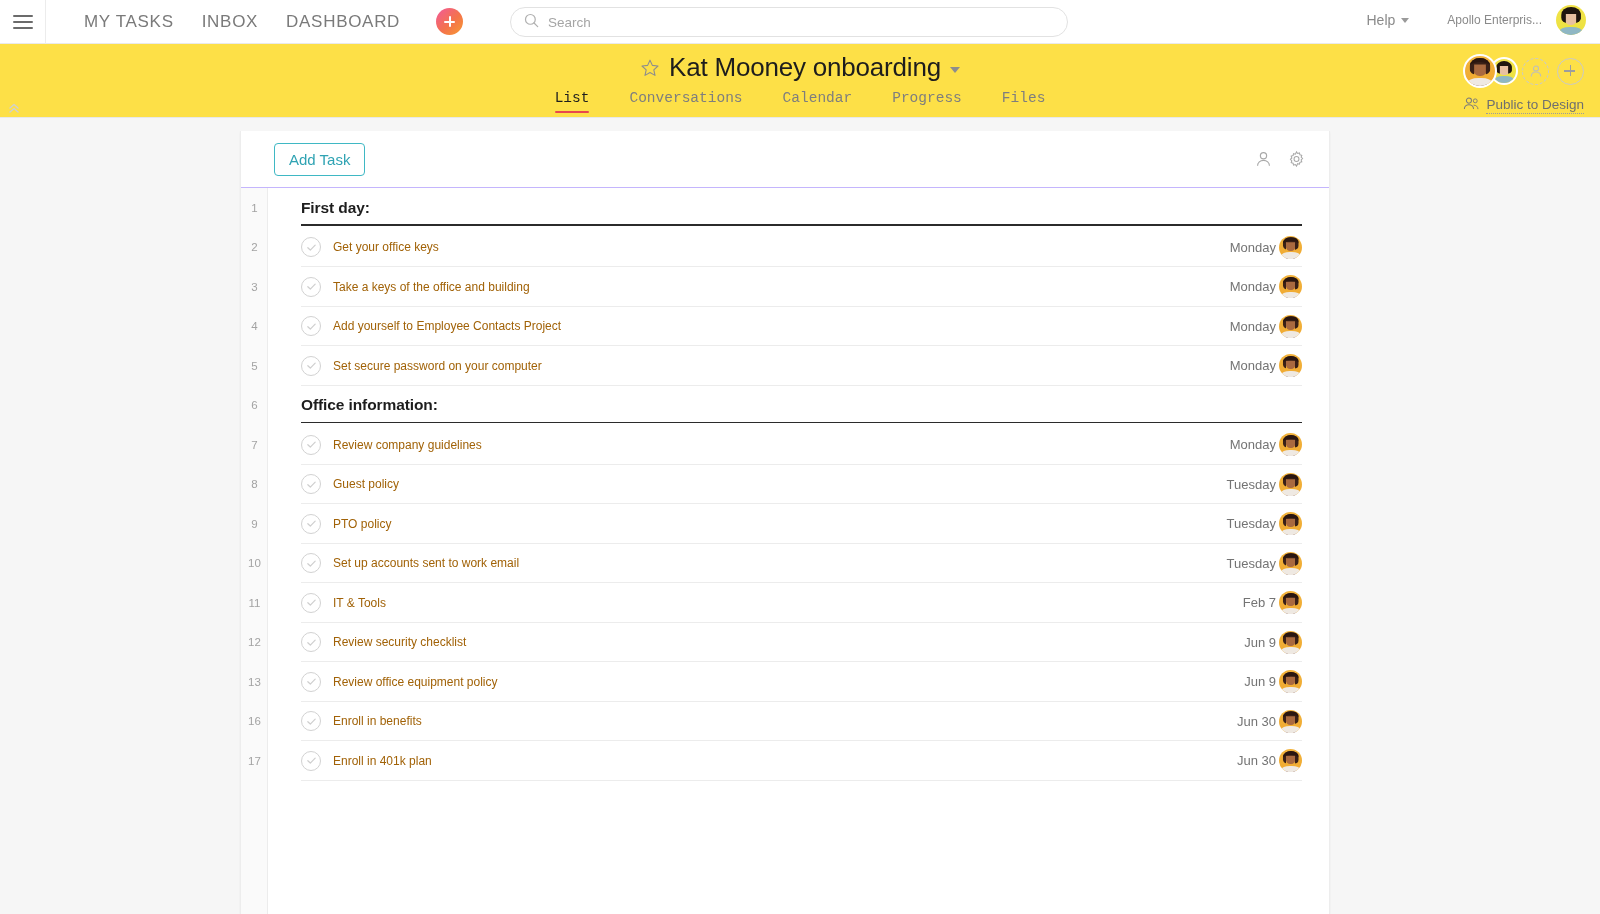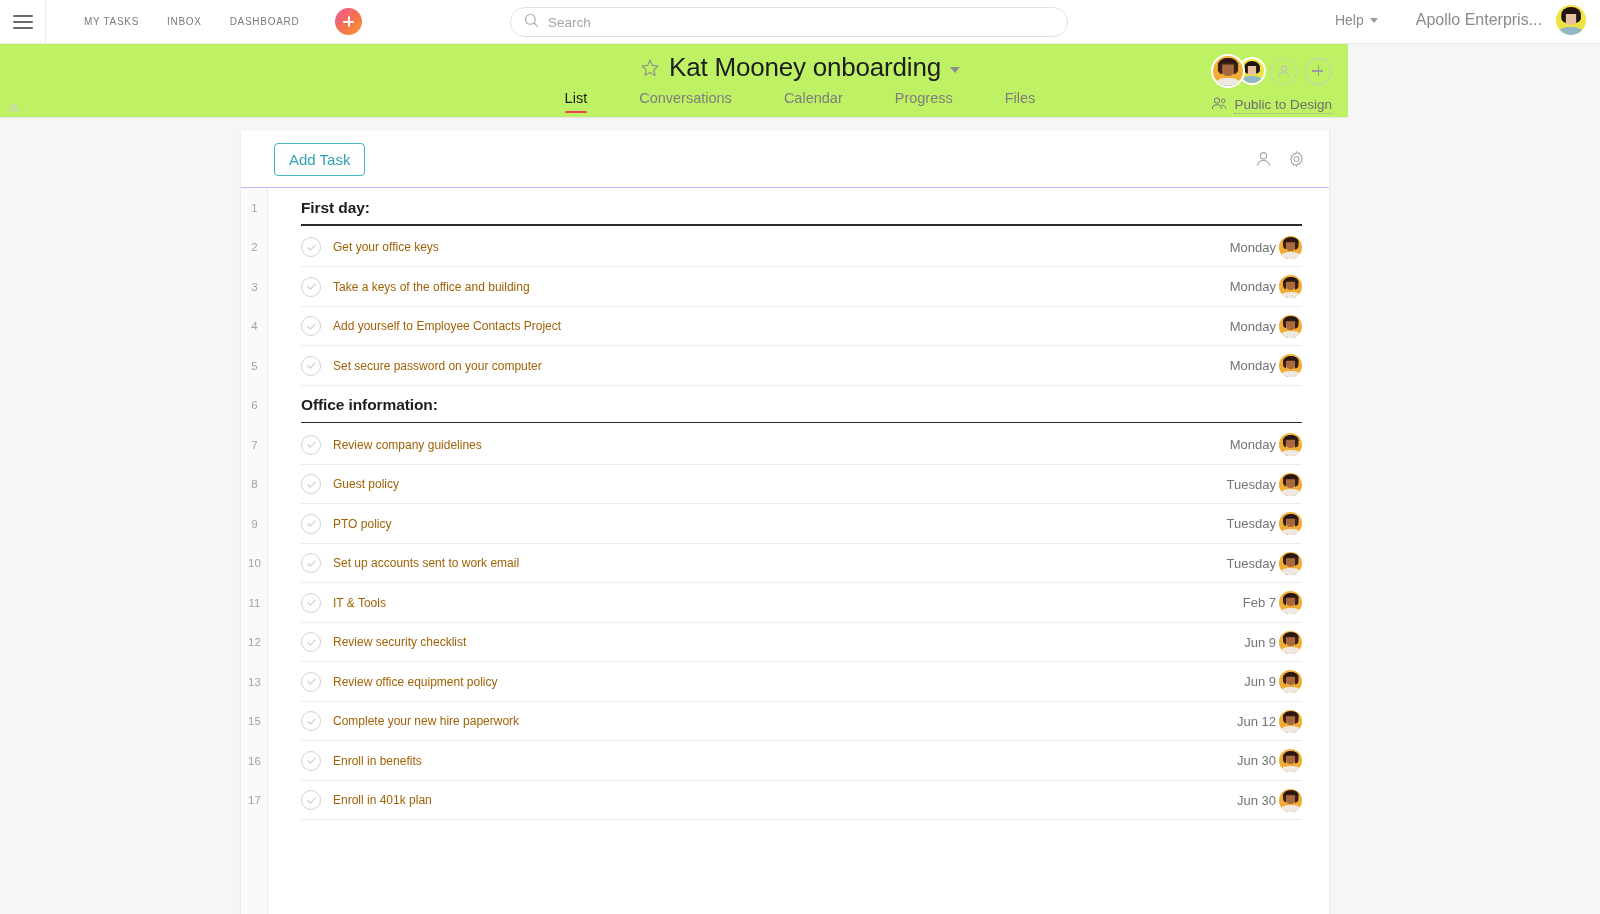--- a/index.html
+++ b/index.html
@@ -21,21 +21,21 @@
   }
   .hamburger {
     width: 46px; height: 44px;
     display: flex; flex-direction: column; align-items: center; justify-content: center;
     gap: 4px; cursor: pointer;
     border-right: 1px solid #ececec;
   }
   .hamburger span { display:block; width: 20px; height: 2px; background: #6b6b6b; border-radius: 1px; }
 
   .nav-link {
-    font-size: 10px; letter-spacing: 0.7px; color: #7a7a7a;
+    font-size: 17px; letter-spacing: 0.7px; color: #7a7a7a;
     text-transform: uppercase; cursor: pointer; padding: 0 14px;
     white-space: nowrap;
   }
   .nav-links { display: flex; align-items: center; margin-left: 24px; }
 
   .plus-btn {
     width: 27px; height: 27px; border-radius: 50%;
     background: linear-gradient(135deg, #f2599b 0%, #f4734c 55%, #f79a30 100%);
     margin-left: 22px; position: relative; cursor: pointer; flex: none;
   }
@@ -60,21 +60,21 @@
   .search-input::placeholder { color: #a5a5a5; }
 
   .topbar-right {
     position: absolute; right: 14px; top: 0; height: 40px;
     display: flex; align-items: center; gap: 0;
   }
   .help-link {
     font-size: 14px; color: #8a8a8a; cursor: pointer;
     display: flex; align-items: center; gap: 6px; margin-right: 38px;
   }
-  .org-name { font-size: 16px; color: #8a8a8a; cursor: pointer; margin-right: 14px; }
+  .org-name { font-size: 12px; color: #8a8a8a; cursor: pointer; margin-right: 14px; }
 
   .caret-down {
     width: 0; height: 0; border-left: 4px solid transparent;
     border-right: 4px solid transparent; border-top: 5px solid #9a9a9a;
   }
 
   
   .av {
     border-radius: 50%; background-size: cover; flex: none;
     position: relative; overflow: hidden;
@@ -104,41 +104,41 @@
   }
   .av-b-body { position:absolute; left:50%; bottom:-6%; width:78%; height:34%;
     transform: translateX(-50%); border-radius: 44% 44% 0 0; background:#8fb7c4; }
   .av-a-body { position:absolute; left:50%; bottom:-8%; width:84%; height:36%;
     transform: translateX(-50%); border-radius: 44% 44% 0 0; background:#efe9e2; }
 
   .av-top { width: 30px; height: 30px; }
 
   
   .proj-header {
-    position: absolute; top: 44px; left: 0; width: 1348px; height: 74px;
-    background: #bef264; border-bottom: 1px solid #e8e8e8; padding-left: 48px;
+    position: absolute; top: 44px; left: 0; width: 1600px; height: 74px;
+    background: #fde047; border-bottom: 1px solid #e8e8e8; padding-left: 48px;
   }
   .proj-title-row {
     position: absolute; top: 8px; left: 0; width: 1600px;
     display: flex; align-items: center; justify-content: center; gap: 9px;
   }
   .proj-title {
     font-size: 26px; color: #1d1d1d; font-weight: 400; letter-spacing: -0.2px;
     cursor: pointer;
   }
   .star-icon { cursor: pointer; display: flex; }
   .title-caret {
     width: 0; height: 0; border-left: 5px solid transparent;
     border-right: 5px solid transparent; border-top: 6px solid #8d8d8d;
     cursor: pointer; margin-top: 4px;
   }
 
   .tabs {
     position: absolute; top: 46px; left: 0; width: 1600px;
-    display: flex; align-items: center; justify-content: center; gap: 12px;
+    display: flex; align-items: center; justify-content: center; gap: 0; font-family: Liberation Mono, monospace;
   }
   .tab {
     font-size: 14.5px; color: #7e7e7e; cursor: pointer;
     padding: 0 20px 7px 20px; position: relative;
   }
   .tab.active { color: #1d1d1d; }
   .tab.active::after {
     content: ""; position: absolute; left: 20px; right: 20px; bottom: 0;
     height: 2.5px; background: #e8474c; border-radius: 1px;
   }
@@ -570,37 +570,20 @@
             <div class="task-name">Review office equipment policy</div>
             <div class="row-right">
               <div class="due-date">Jun 9</div>
               <div class="av av-a row-av">
                 <div class="av-a-body"></div>
               </div>
             </div>
           </div>
         </div>
         <div class="row task">
-          <div class="row-num">15</div>
-          <div class="row-inner">
-            <div class="check">
-              <svg width="11" height="11" viewBox="0 0 12 12">
-                <polyline points="2,6.3 4.7,8.8 10,3.4" fill="none" stroke="#cfcfcf" stroke-width="1.35" stroke-linecap="round" stroke-linejoin="round"></polyline>
-              </svg>
-            </div>
-            <div class="task-name">Complete your new hire paperwork</div>
-            <div class="row-right">
-              <div class="due-date">Jun 12</div>
-              <div class="av av-a row-av">
-                <div class="av-a-body"></div>
-              </div>
-            </div>
-          </div>
-        </div>
-        <div class="row task">
           <div class="row-num">16</div>
           <div class="row-inner">
             <div class="check">
               <svg width="11" height="11" viewBox="0 0 12 12">
                 <polyline points="2,6.3 4.7,8.8 10,3.4" fill="none" stroke="#cfcfcf" stroke-width="1.35" stroke-linecap="round" stroke-linejoin="round"></polyline>
               </svg>
             </div>
             <div class="task-name">Enroll in benefits</div>
             <div class="row-right">
               <div class="due-date">Jun 30</div>

